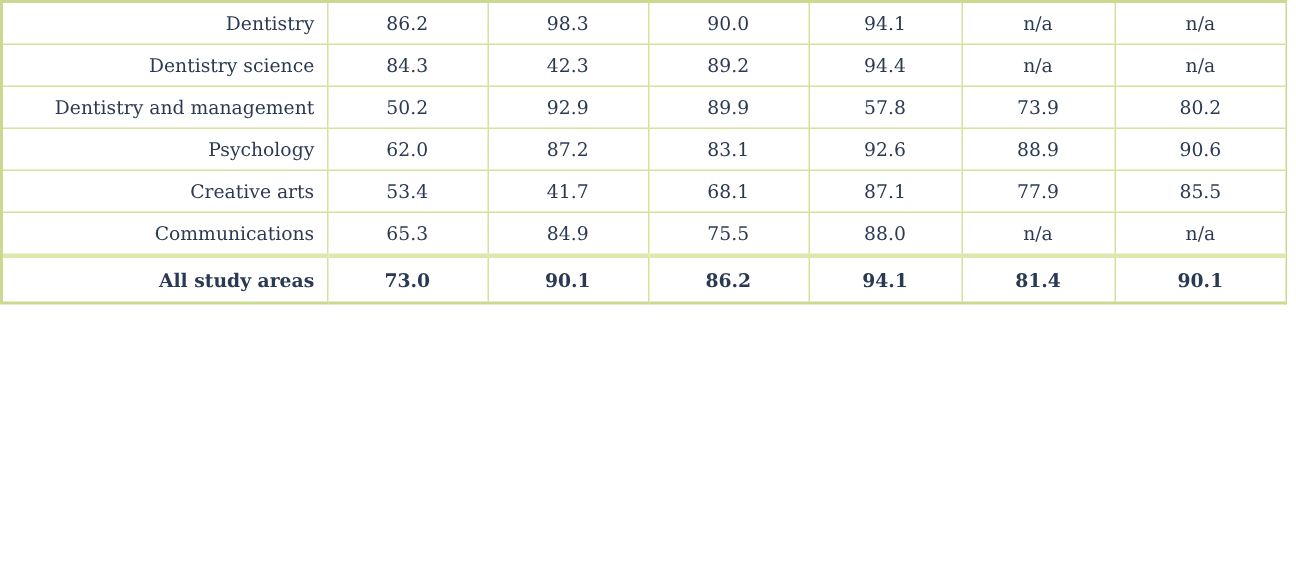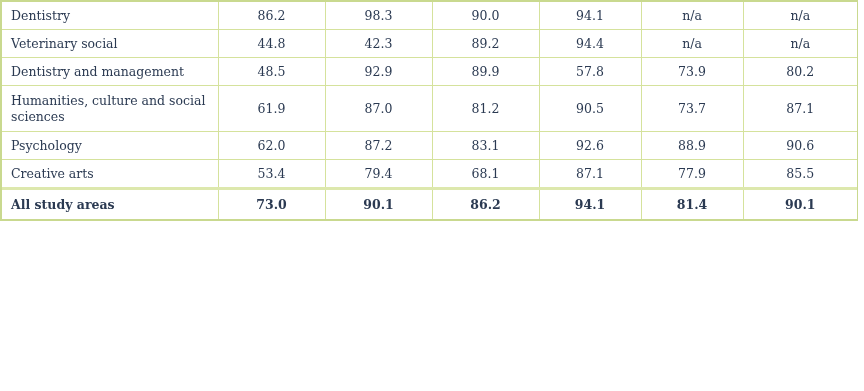--- a/index.html
+++ b/index.html
@@ -37,21 +37,21 @@
     border-right: 1px solid #d5e29c;
     font-size: 12.5px;
     line-height: 1.22;
     color: #2b3a52;
     vertical-align: middle;
     background: #ffffff;
   }
   table.stats td:last-child { border-right: none; }
 
   td.label-cell {
-    text-align: left;
+    text-align: right;
     padding: 5px 8px 5px 9px;
     height: 17px;
   }
   td.num-cell {
     text-align: center;
     padding: 5px 4px;
     height: 17px;
   }
   tr.tall td { height: 35px; }
 
@@ -80,63 +80,63 @@
         <tr>
           <td class="label-cell">Dentistry</td>
           <td class="num-cell">86.2</td>
           <td class="num-cell">98.3</td>
           <td class="num-cell">90.0</td>
           <td class="num-cell">94.1</td>
           <td class="num-cell">n/a</td>
           <td class="num-cell">n/a</td>
         </tr>
         <tr>
-          <td class="label-cell">Veterinary social</td>
-          <td class="num-cell">44.8</td>
+          <td class="label-cell">Dentistry science</td>
+          <td class="num-cell">84.3</td>
           <td class="num-cell">42.3</td>
           <td class="num-cell">89.2</td>
           <td class="num-cell">94.4</td>
           <td class="num-cell">n/a</td>
           <td class="num-cell">n/a</td>
         </tr>
         <tr>
           <td class="label-cell">Dentistry and management</td>
-          <td class="num-cell">48.5</td>
+          <td class="num-cell">50.2</td>
           <td class="num-cell">92.9</td>
           <td class="num-cell">89.9</td>
           <td class="num-cell">57.8</td>
           <td class="num-cell">73.9</td>
           <td class="num-cell">80.2</td>
-        </tr>
-        <tr class="tall">
-          <td class="label-cell">Humanities, culture and social sciences</td>
-          <td class="num-cell">61.9</td>
-          <td class="num-cell">87.0</td>
-          <td class="num-cell">81.2</td>
-          <td class="num-cell">90.5</td>
-          <td class="num-cell">73.7</td>
-          <td class="num-cell">87.1</td>
         </tr>
         <tr>
           <td class="label-cell">Psychology</td>
           <td class="num-cell">62.0</td>
           <td class="num-cell">87.2</td>
           <td class="num-cell">83.1</td>
           <td class="num-cell">92.6</td>
           <td class="num-cell">88.9</td>
           <td class="num-cell">90.6</td>
         </tr>
         <tr>
           <td class="label-cell">Creative arts</td>
           <td class="num-cell">53.4</td>
-          <td class="num-cell">79.4</td>
+          <td class="num-cell">41.7</td>
           <td class="num-cell">68.1</td>
           <td class="num-cell">87.1</td>
           <td class="num-cell">77.9</td>
           <td class="num-cell">85.5</td>
+        </tr>
+        <tr>
+          <td class="label-cell">Communications</td>
+          <td class="num-cell">65.3</td>
+          <td class="num-cell">84.9</td>
+          <td class="num-cell">75.5</td>
+          <td class="num-cell">88.0</td>
+          <td class="num-cell">n/a</td>
+          <td class="num-cell">n/a</td>
         </tr>
         <tr class="total-row">
           <td class="label-cell">All study areas</td>
           <td class="num-cell">73.0</td>
           <td class="num-cell">90.1</td>
           <td class="num-cell">86.2</td>
           <td class="num-cell">94.1</td>
           <td class="num-cell">81.4</td>
           <td class="num-cell">90.1</td>
         </tr>

